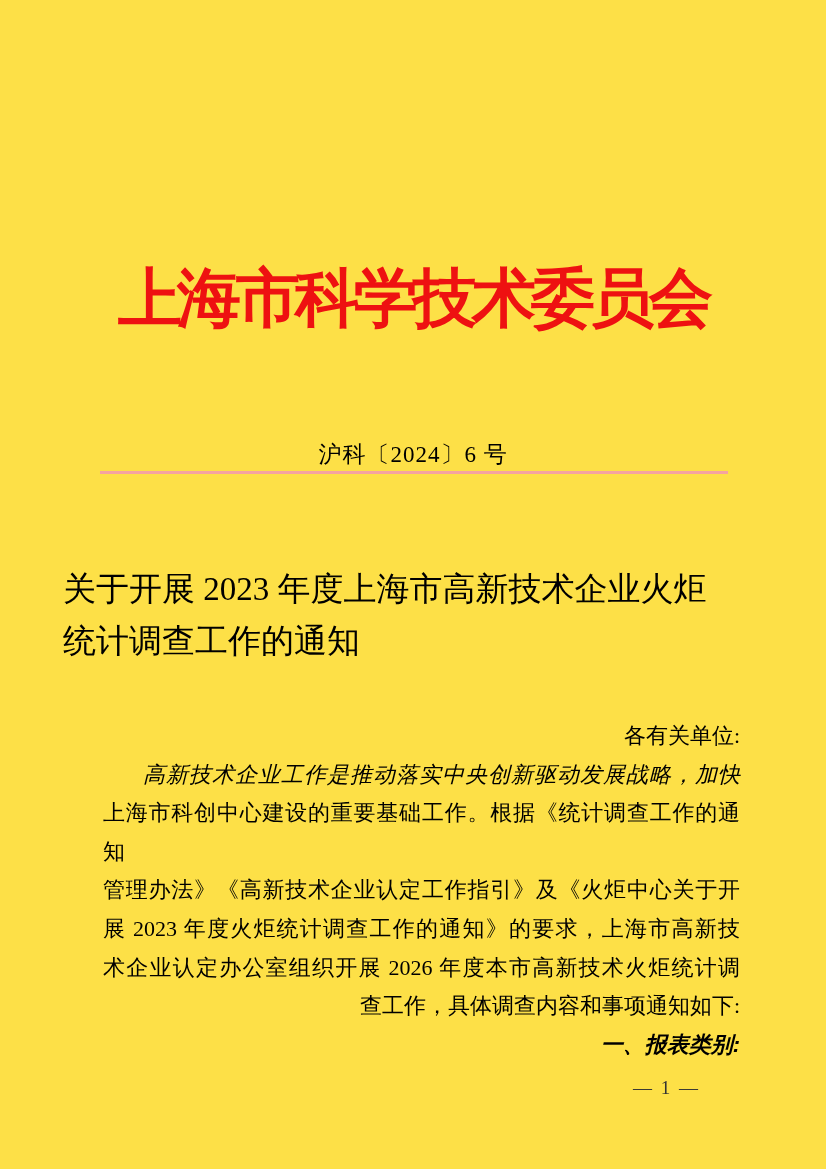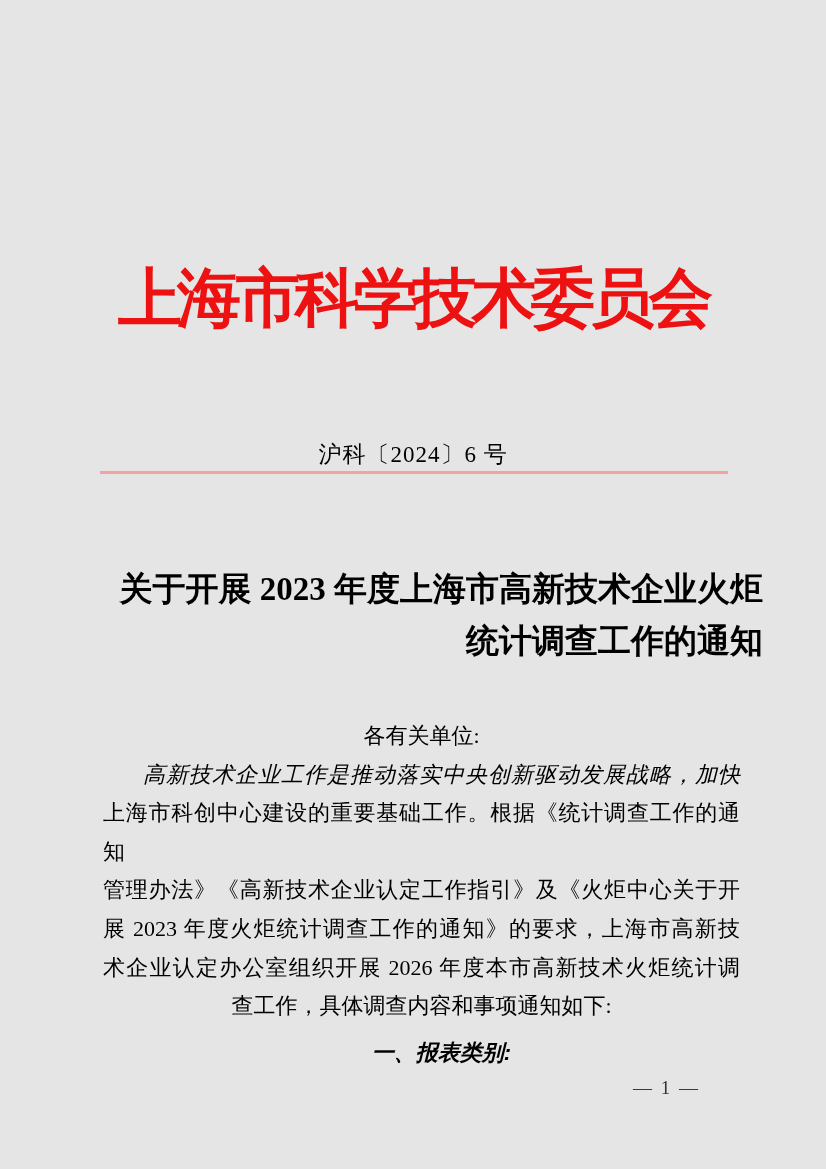--- a/index.html
+++ b/index.html
@@ -5,21 +5,21 @@
   html, body { margin: 0; padding: 0; }
   body {
     width: 826px; height: 1169px;
     background: #ffffff;
     color: #000000;
     font-family: "Liberation Serif", "DejaVu Serif", serif;
   }
   .page {
     position: relative;
     width: 826px; height: 1169px;
-    background: #e5e5e5;
+    background: #fde047;
     overflow: hidden;
   }
   .agency {
     position: absolute;
     top: 262px; left: 0; width: 826px;
     text-align: center;
     font-size: 64px; line-height: 74px;
     font-weight: bold;
     letter-spacing: -5px;
     white-space: nowrap;
@@ -34,36 +34,35 @@
   }
   .rule {
     position: absolute;
     top: 471px; left: 100px;
     width: 628px; height: 3px;
     background: #f5a3a0;
   }
   .title {
     position: absolute;
     top: 563px; left: 63px; width: 700px;
-    text-align: right;
-    font-weight: bold;
+    text-align: left;
+    font-weight: normal;
     font-size: 33px; line-height: 52px;
   }
   .body-block {
     position: absolute;
     top: 717px; left: 103px; width: 637px;
     font-size: 22px; line-height: 38.6px;
   }
-  .bline { text-align: center; }
+  .bline { text-align: right; }
   .fill { text-align: justify; text-align-last: justify; }
   .indent { text-indent: 40px; font-style: italic; }
   .heading {
     font-family: "Liberation Sans", "DejaVu Sans", sans-serif;
     font-weight: bold;
-    margin-top: 8px;
   }
   .pagenum {
     position: absolute;
     top: 1077px; left: 633px;
     font-size: 19px; line-height: 22px;
     letter-spacing: 2px;
     color: #333333;
     white-space: nowrap;
   }
 </style>

